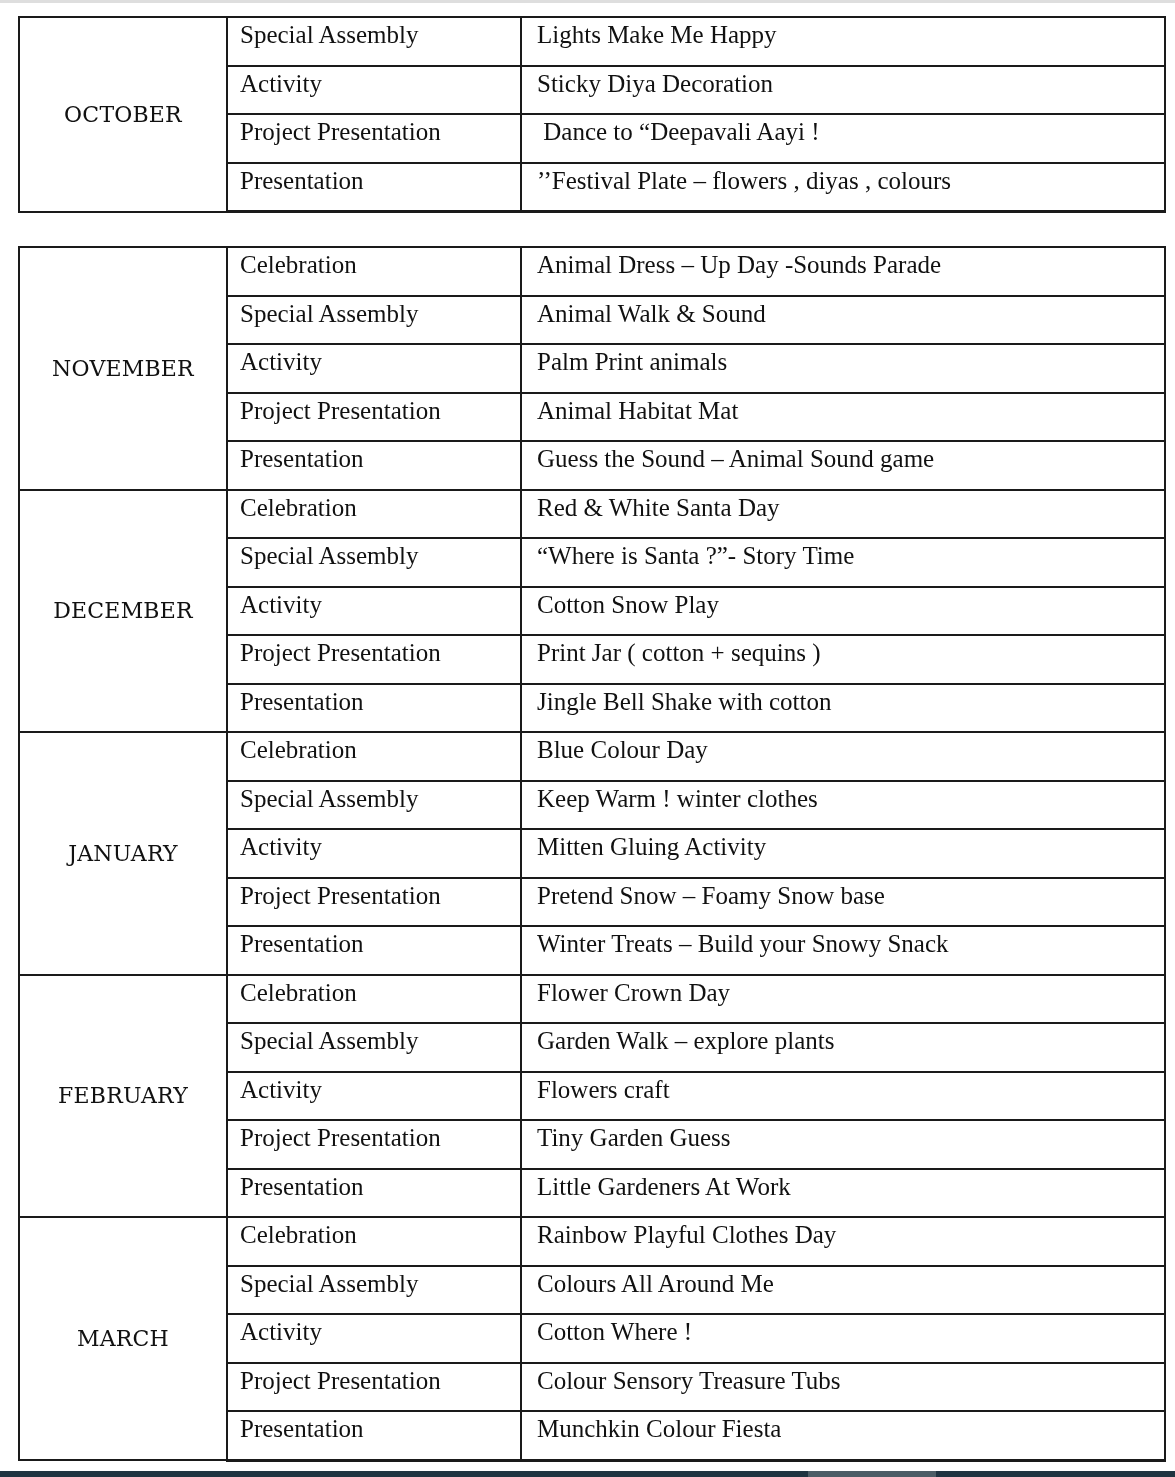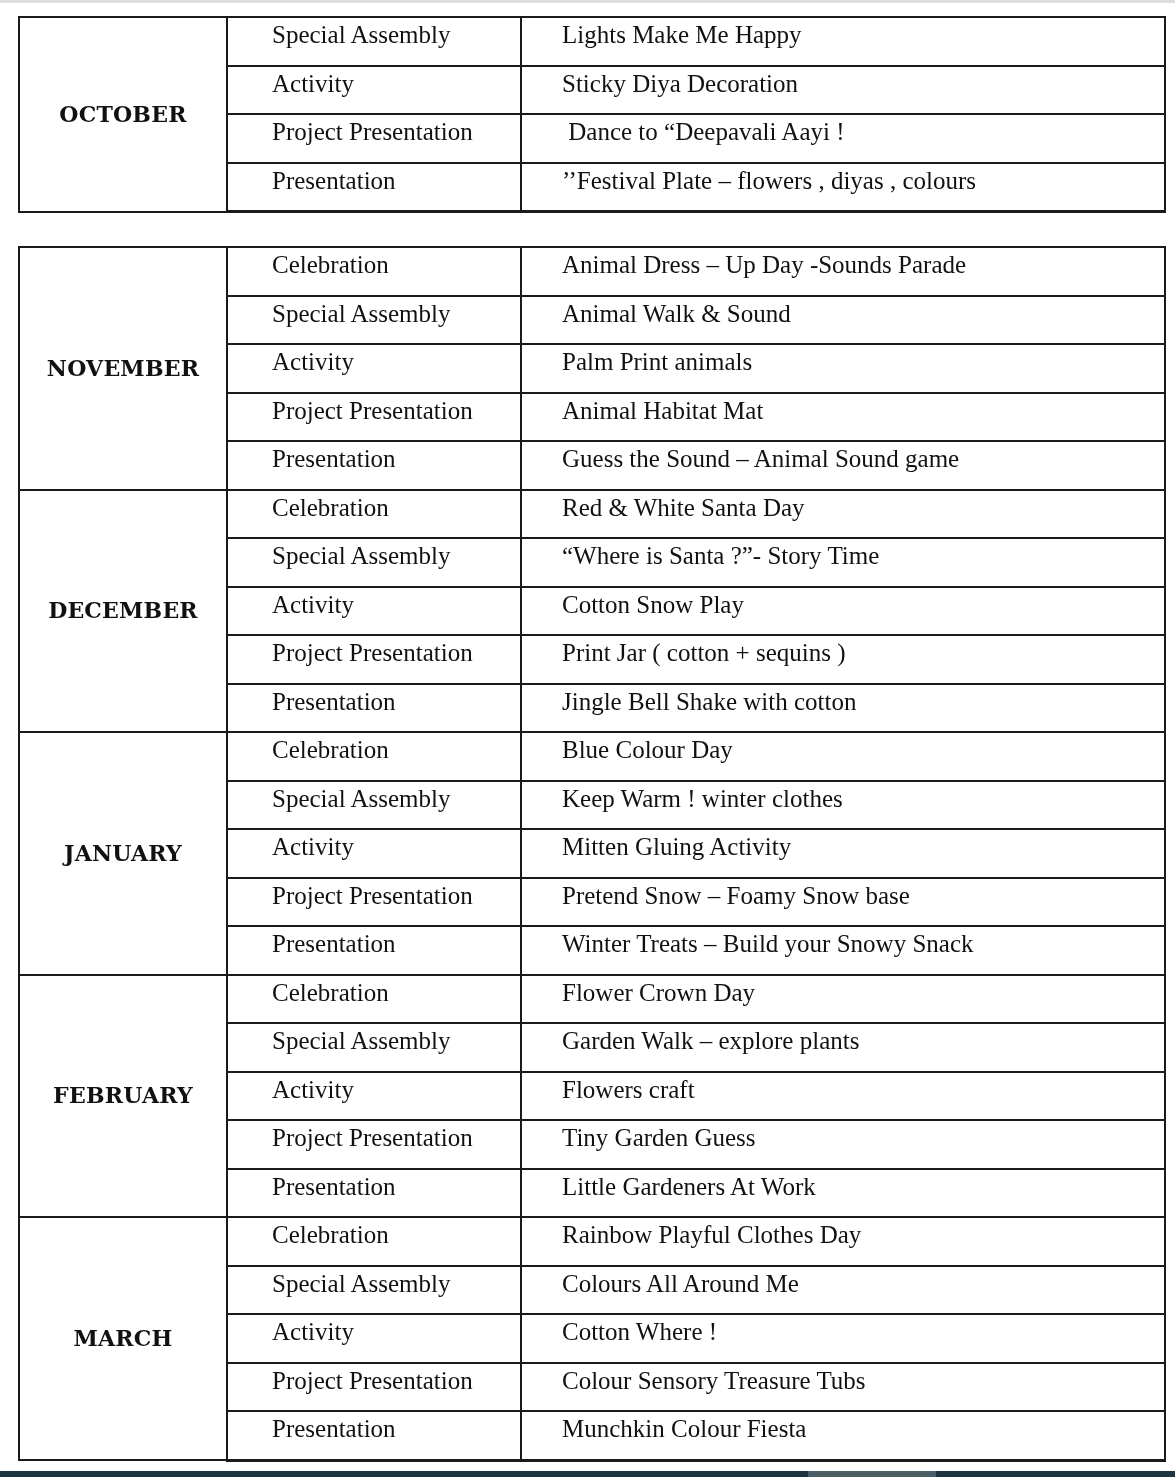--- a/index.html
+++ b/index.html
@@ -26,27 +26,27 @@
     font-size:25px;
     line-height:29px;
   }
   table.plan col.c-month { width:208px; }
   table.plan col.c-type { width:294px; }
   table.plan col.c-desc { width:644px; }
   td.month {
     vertical-align:middle !important;
     text-align:center;
     font-family:"DejaVu Serif", "Liberation Serif", serif;
-    font-weight:bold;
+    font-weight:normal;
     font-size:22px !important;
     letter-spacing:0.2px;
   }
   td.type, td.desc { height:46.5px; }
-  td.type span, td.desc span { display:block; padding:2px 0 0 12px; white-space:nowrap;margin-left:32px; }
-  td.desc span { padding-left:8px; }
+  td.type span, td.desc span { display:block; padding:2px 0 0 12px; white-space:nowrap; }
+  td.desc span { padding-left:15px; }
   #tbl1 { top:16px; }
   #tbl2 { top:246px; }
   #tbl1 tr:last-child td { border-bottom-width:3px; }
   #tbl2 tr:last-child td { border-bottom-width:3px; }
 </style>
 </head>
 <body>
 
 <div class="top-strip"></div>
 

